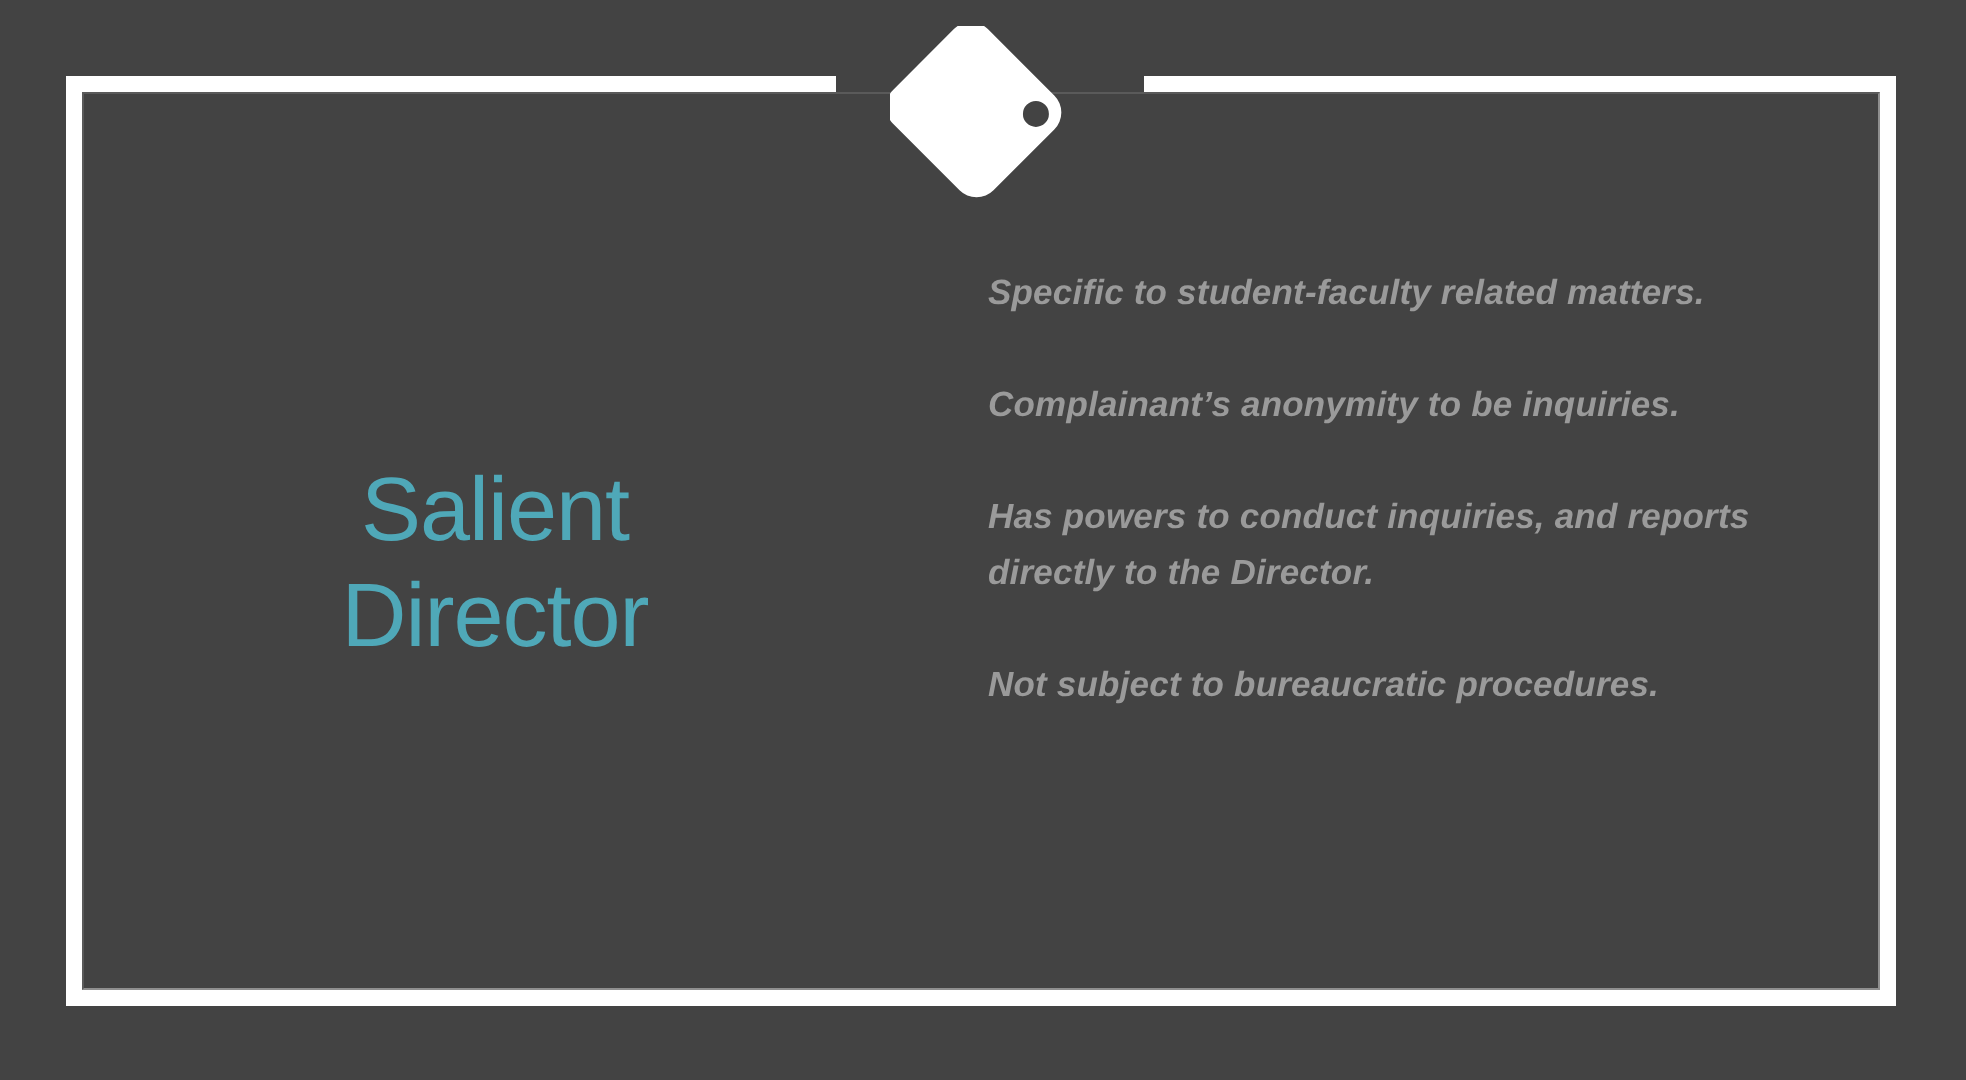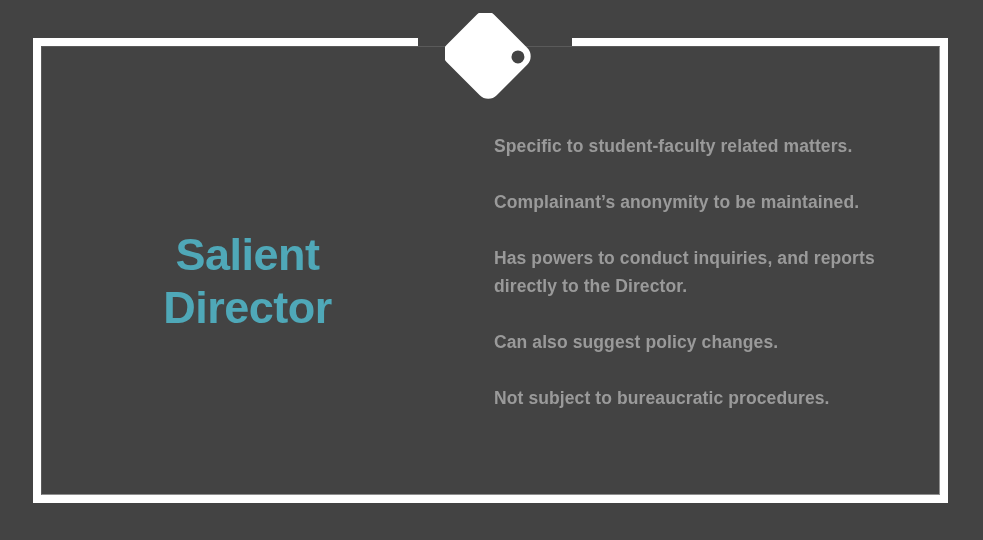--- a/index.html
+++ b/index.html
@@ -59,40 +59,41 @@
   #title-block {
     position: absolute;
     left: 60px;
     top: 228px;
     width: 375px;
     text-align: center;
   }
   .title-line {
     color: #4fa8b8;
     font-size: 45px;
-    font-weight: bold;
+    font-weight: normal;
     line-height: 53px;
     letter-spacing: -0.5px;
     white-space: nowrap;
   }
 
   
   #features-list {
     position: absolute;
     left: 494px;
     top: 132px;
     width: 430px;
   }
   .feature-item {
     color: #9a9a9a;
     font-size: 17.5px;
     font-weight: bold;
     line-height: 28px;
     letter-spacing: 0.1px;
     margin: 0 0 28px 0;
+    font-style: italic;
   }
   .feature-item:last-child { margin-bottom: 16px; }
 </style>
 </head>
 <body>
 
 <div id="slide">
 
   <div class="frame-bar" id="frame-top-left"></div>
   <div class="frame-bar" id="frame-top-right"></div>
@@ -110,19 +111,18 @@
     </svg>
   </div>
 
   <div id="title-block">
     <div class="title-line">Salient</div>
     <div class="title-line">Director</div>
   </div>
 
   <div id="features-list">
     <p class="feature-item">Specific to student-faculty related matters.</p>
-    <p class="feature-item">Complainant’s anonymity to be maintained.</p>
+    <p class="feature-item">Complainant’s anonymity to be inquiries.</p>
     <p class="feature-item">Has powers to conduct inquiries, and reports directly to the Director.</p>
-    <p class="feature-item">Can also suggest policy changes.</p>
     <p class="feature-item">Not subject to bureaucratic procedures.</p>
   </div>
 
 </div>
 
 </body></html>

